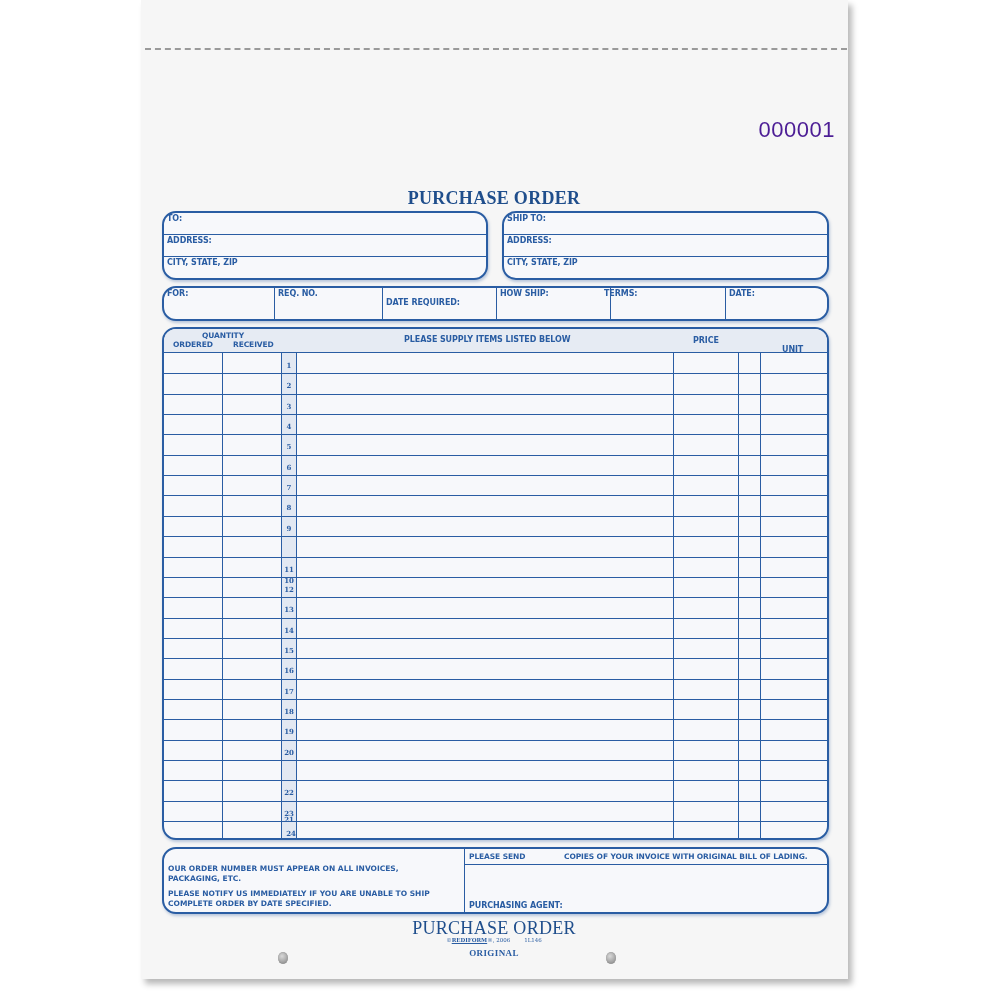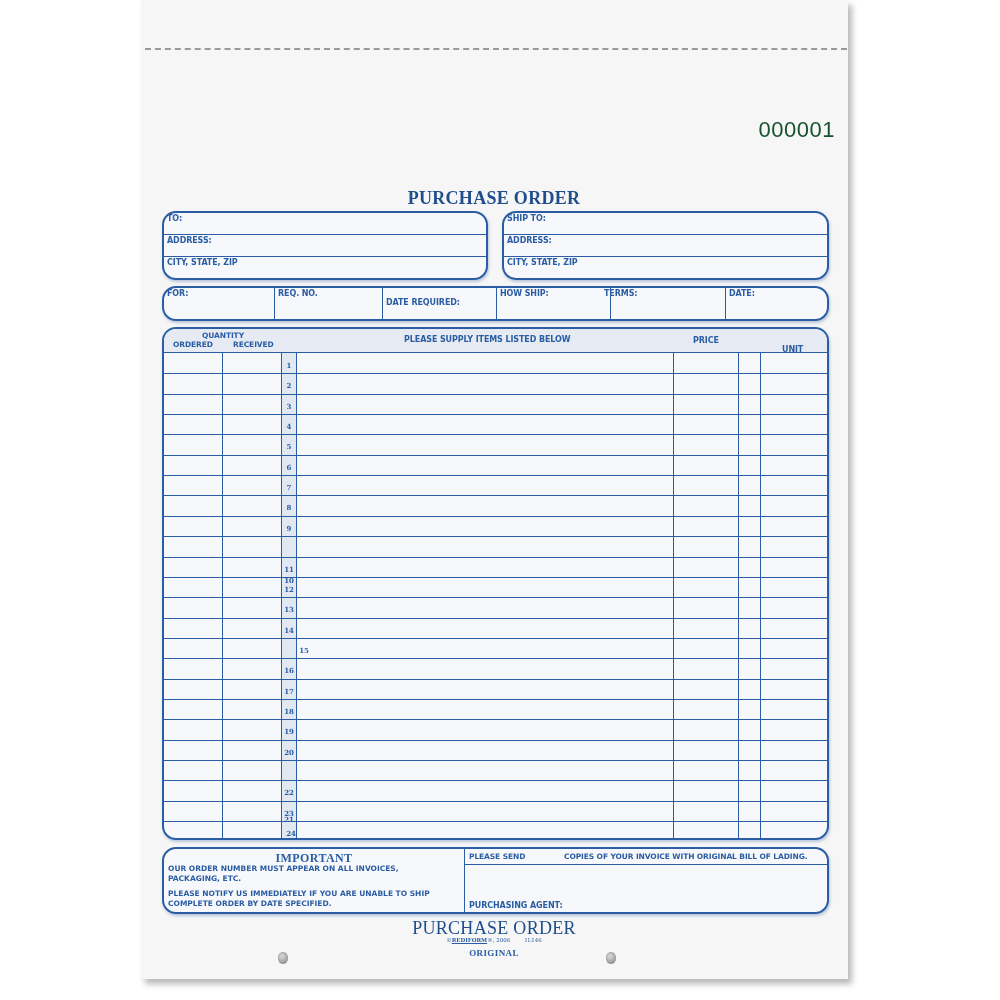--- a/index.html
+++ b/index.html
@@ -1,20 +1,20 @@
 <!DOCTYPE html>
 <html><head>
 <meta charset="utf-8">
 <style>
   html, body { margin:0; padding:0; }
   body { width:1000px; height:1000px; background:#ffffff; position:relative; overflow:hidden; font-family:"Liberation Sans", sans-serif; }
   .page { position:absolute; left:141px; top:0; width:707px; height:979px; background:#f6f6f6;
           box-shadow: 4px 5px 6px rgba(0,0,0,0.28); }
   .perf { position:absolute; left:145px; top:48px; width:702px; height:0; border-top:2px dashed #9a9a9a; }
-  .serial { position:absolute; left:730px; top:117px; width:105px; text-align:right; color:#14532d; font-size:22px; font-family:"Liberation Sans", sans-serif; letter-spacing:0.5px; }
+  .serial { position:absolute; left:730px; top:117px; width:105px; text-align:right; color:#4c1d95; font-size:22px; font-family:"Liberation Sans", sans-serif; letter-spacing:0.5px; }
   .title { position:absolute; left:300px; width:388px; text-align:center; color:#1f4e8c; font-family:"Liberation Serif", serif; font-weight:bold; letter-spacing:0.3px; }
   .title.top { top:188px; font-size:18px; }
   .title.bottom { top:918px; font-size:18px; font-weight:normal; }
   .box { position:absolute; border:2px solid #2a5da3; border-radius:14px; background:#f7f8fb;
          box-shadow: 1px 2px 3px rgba(70,110,170,0.35); box-sizing:border-box; }
   .lbl { position:absolute; color:#2a5da3; font-size:8px; font-weight:bold; font-family:"DejaVu Sans", sans-serif; letter-spacing:-0.1px; white-space:nowrap; }
   .hline { position:absolute; left:0; right:0; height:0; border-top:1.5px solid #2a5da3; }
   .vline { position:absolute; top:0; bottom:0; width:0; border-left:1.5px solid #2a5da3; }
 
   
@@ -133,21 +133,21 @@
       <div style="position: absolute; left: 0px; right: 0px; top: 247.85px; height: 20.35px;"></div>
       <div class="rownum" style="top: 255.85px;">12</div>
       <div class="hline" style="top: 268.2px;"></div>
       <div style="position: absolute; left: 0px; right: 0px; top: 268.2px; height: 20.35px;"></div>
       <div class="rownum" style="top: 276.2px;">13</div>
       <div class="hline" style="top: 288.55px;"></div>
       <div style="position: absolute; left: 0px; right: 0px; top: 288.55px; height: 20.35px;"></div>
       <div class="rownum" style="top: 296.55px;">14</div>
       <div class="hline" style="top: 308.9px;"></div>
       <div style="position: absolute; left: 0px; right: 0px; top: 308.9px; height: 20.35px;"></div>
-      <div class="rownum" style="top: 316.9px; padding-left: 15px;">15</div>
+      <div class="rownum" style="top: 316.9px;">15</div>
       <div class="hline" style="top: 329.25px;"></div>
       <div style="position: absolute; left: 0px; right: 0px; top: 329.25px; height: 20.35px;"></div>
       <div class="rownum" style="top: 337.25px;">16</div>
       <div class="hline" style="top: 349.6px;"></div>
       <div style="position: absolute; left: 0px; right: 0px; top: 349.6px; height: 20.35px;"></div>
       <div class="rownum" style="top: 357.6px;">17</div>
       <div class="hline" style="top: 369.95px;"></div>
       <div style="position: absolute; left: 0px; right: 0px; top: 369.95px; height: 20.35px;"></div>
       <div class="rownum" style="top: 377.95px;">18</div>
       <div class="hline" style="top: 390.3px;"></div>
@@ -166,21 +166,20 @@
       <div style="position: absolute; left: 0px; right: 0px; top: 471.7px; height: 20.35px;"></div>
       <div class="rownum" style="top: 479.7px;">23</div>
       <div class="hline" style="top: 492.05px;"></div>
       <div style="position: absolute; left: 0px; right: 0px; top: 492.05px; height: 20.35px;"></div>
       <div class="rownum" style="top: 500.05px; text-align: right;">24</div>
     </div>
 </div>
 
 <div class="box" id="notes-box">
   <div class="vline" style="left:300px"></div>
-  <div class="important-title">IMPORTANT</div>
   <div class="notes-text" style="top:15px">OUR ORDER NUMBER MUST APPEAR ON ALL INVOICES,</div>
   <div class="notes-text" style="top:25px">PACKAGING, ETC.</div>
   <div class="notes-text" style="top:40px">PLEASE NOTIFY US IMMEDIATELY IF YOU ARE UNABLE TO SHIP</div>
   <div class="notes-text" style="top:50px">COMPLETE ORDER BY DATE SPECIFIED.</div>
   <div style="position:absolute;left:300px;right:0;top:15px;height:0;border-top:1.5px solid #2a5da3"></div>
   <div class="lbl" style="left:305px;top:3px;font-size:7.5px">PLEASE SEND</div>
   <div class="lbl" style="left:400px;top:3px;font-size:7.5px">COPIES OF YOUR INVOICE WITH ORIGINAL BILL OF LADING.</div>
   <div class="lbl" style="left:305px;top:52px;font-size:8px">PURCHASING AGENT:</div>
 </div>
 

